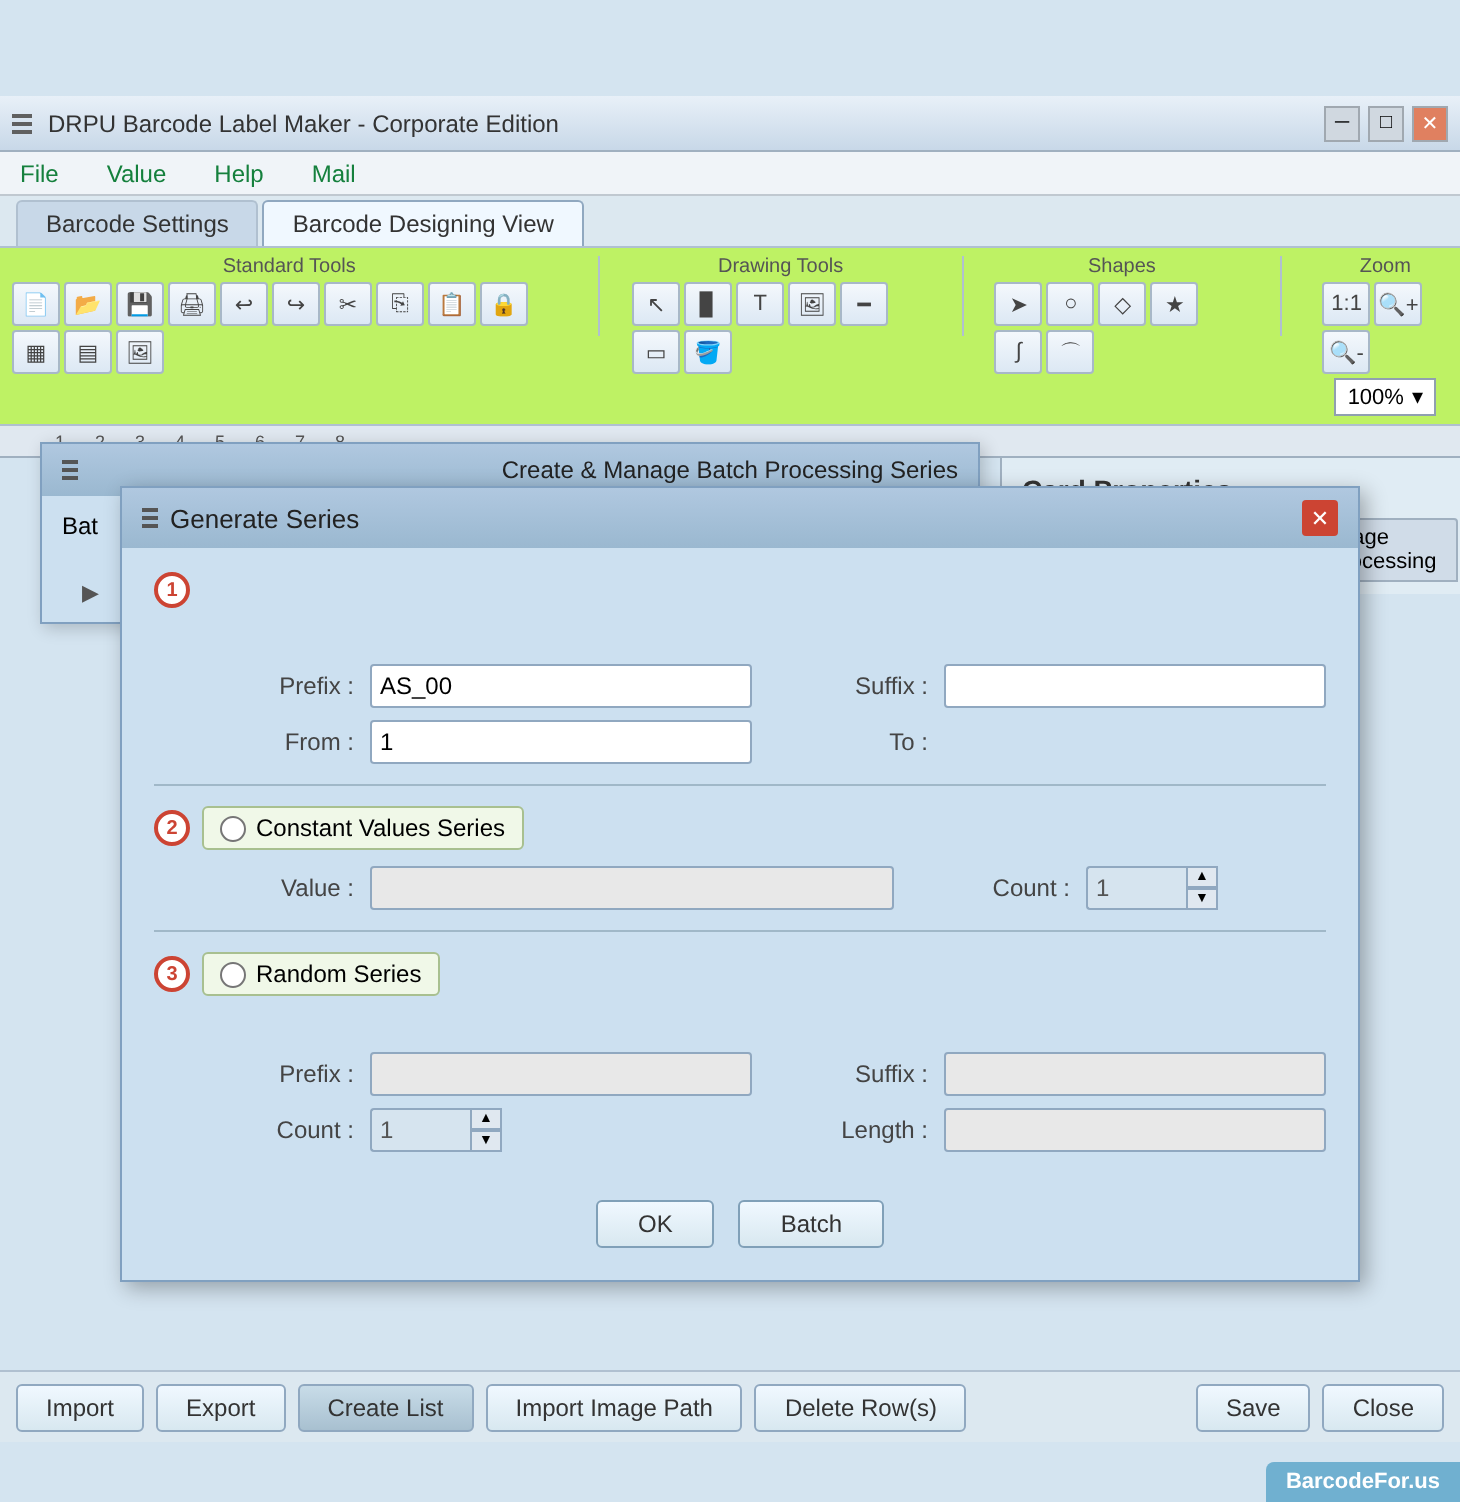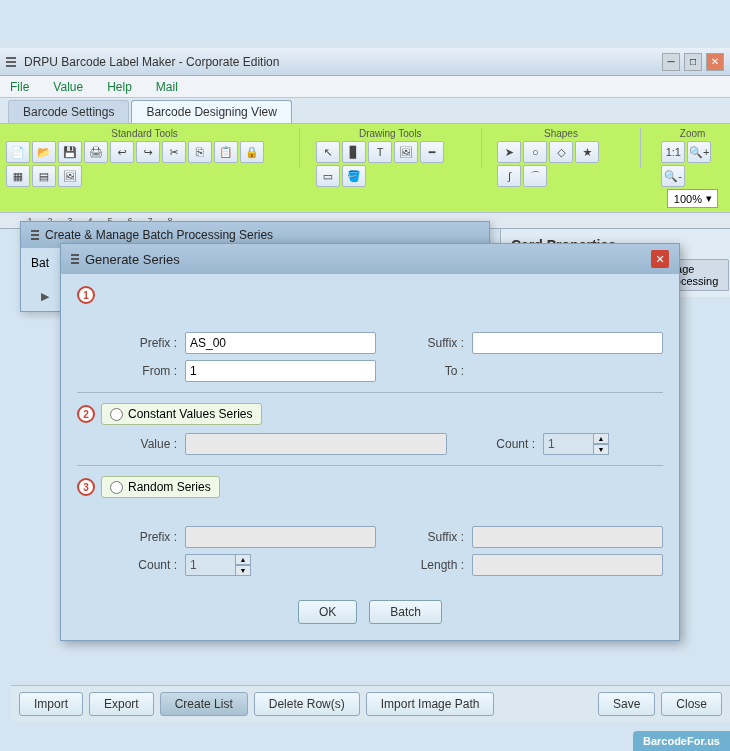--- a/index.html
+++ b/index.html
@@ -210,20 +210,21 @@
       z-index: 10;
     }
     .batch-dialog-title {
       background: linear-gradient(to bottom, #b0c8e0, #9ab8d0);
       padding: 6px 10px;
       font-size: 12px;
       color: #222;
       display: flex;
       align-items: center;
       gap: 6px;
+      justify-content: space-between;
     }
     .batch-dialog-content {
       padding: 8px 10px;
     }
 
     
     .gen-dialog {
       position: absolute;
       top: 30px;
       left: 60px;
@@ -391,21 +392,21 @@
       font-size: 12px;
       cursor: pointer;
       background: linear-gradient(to bottom, #f0f8ff, #d8e8f0);
       color: #333;
     }
 
     
     .bottom-bar {
       position: absolute;
       bottom: 30px;
-      left: 11px;
+      left: 0;
       right: 0;
       height: 36px;
       background: #dce8f0;
       border-top: 1px solid #b0c0d0;
       display: flex;
       align-items: center;
       padding: 0 8px;
       gap: 6px;
     }
     .bottom-btn {
@@ -656,21 +657,21 @@
       </div>
     </div>
 
     <div style="position:absolute; bottom:55px; left:220px; font-size:20px; color:#444; transform:rotate(30deg);">↙</div>
   </div>
 
   <div class="bottom-bar">
     <button class="bottom-btn">Import</button>
     <button class="bottom-btn">Export</button>
     <button class="bottom-btn active">Create List</button>
+    <button class="bottom-btn">Import Image Path</button>
     <button class="bottom-btn">Delete Row(s)</button>
-    <button class="bottom-btn">Import Image Path</button>
     <div style="flex:1;"></div>
     <button class="bottom-btn">Save</button>
     <button class="bottom-btn">Close</button>
   </div>
 
   <div class="watermark">BarcodeFor.us</div>
 </div>
 
 </body></html>

